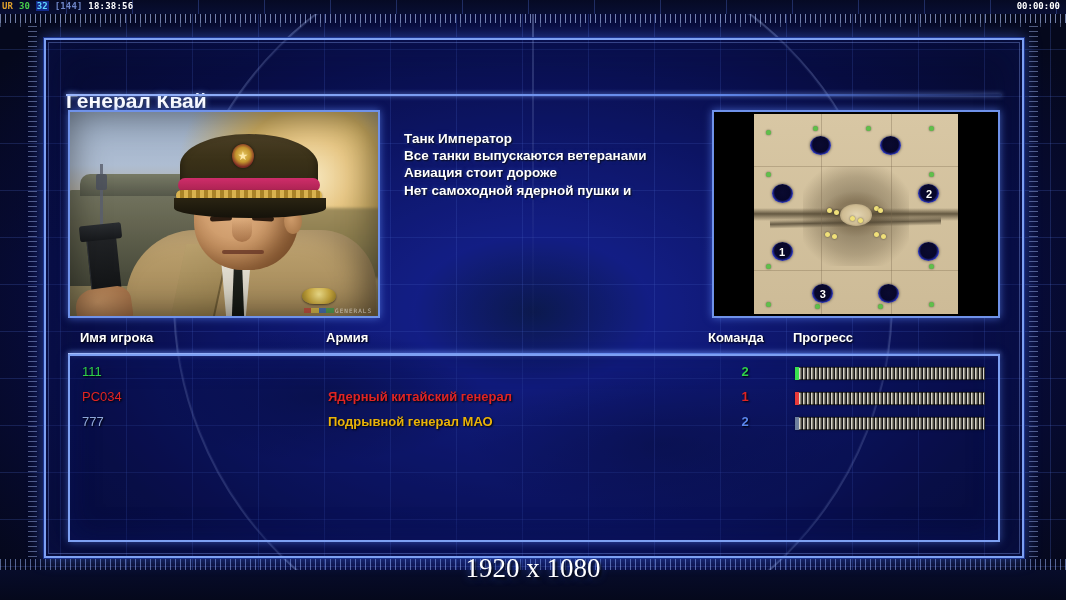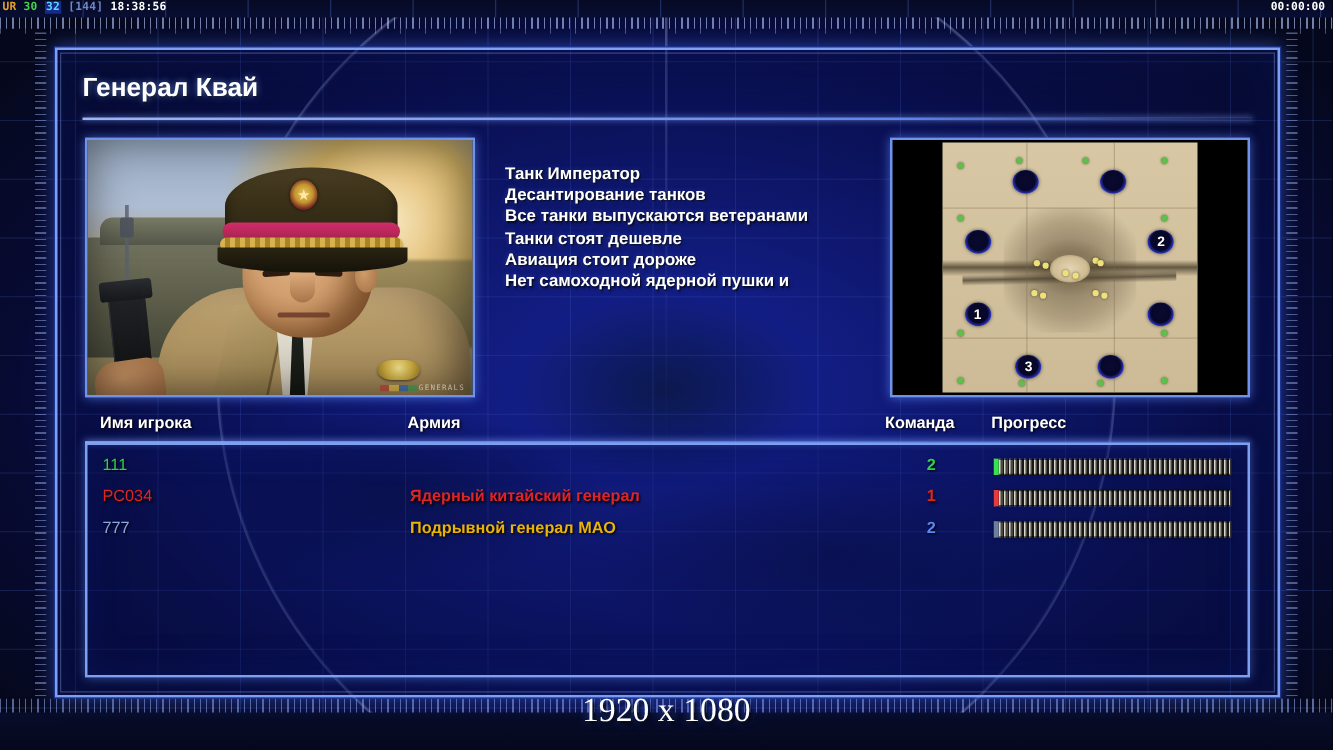--- a/index.html
+++ b/index.html
@@ -126,20 +126,21 @@
   }
 
   
   .titlebar{
     position:absolute; left:20px; top:12px; right:20px; height:38px;
   }
   .title-text{
     font-size:21px; font-weight:bold; color:#ffffff;
     text-shadow:0 0 6px rgba(120,160,255,.7), 1px 1px 2px #000;
     line-height:38px;
+    margin-top:30px;
   }
   .title-rule{
     position:absolute; left:0; right:0; bottom:-6px; height:2px;
     background:linear-gradient(to right, #9ab6fa, #5f86e8 70%, rgba(95,134,232,.2));
     box-shadow:0 0 5px rgba(140,175,255,.8);
   }
 
   
   .toprow{ position:absolute; left:22px; top:70px; right:22px; height:208px; }
 
@@ -513,23 +514,21 @@
         <div class="pt-cap-peak"></div>
         <div class="pt-cap-emblem"></div>
         <div class="pt-gun"></div>
         <div class="pt-hand"></div>
         <div class="pt-vign"></div>
         <div class="pt-bottomtext">GENERALS</div>
       </div>
 
       <div class="desc">
           <div>Танк Император</div>
-          <div>Десантирование танков</div>
           <div>Все танки выпускаются ветеранами</div>
-          <div>Танки стоят дешевле</div>
           <div>Авиация стоит дороже</div>
           <div>Нет самоходной ядерной пушки и</div>
         </div>
 
       <div class="map-frame">
         <div class="map-inner">
           <div class="map-dark"></div>
           <div class="map-river"></div>
           <div class="map-river2"></div>
           <div class="map-eye"></div>

